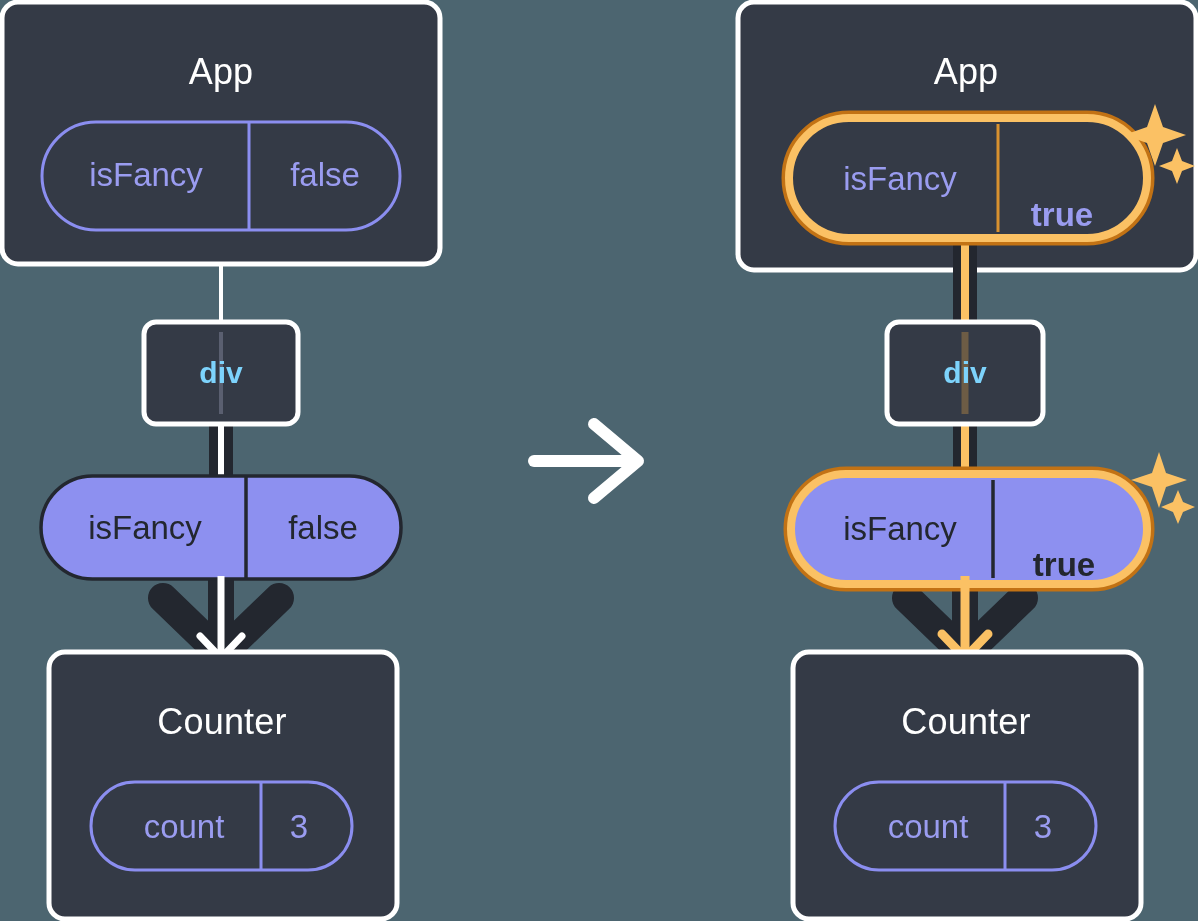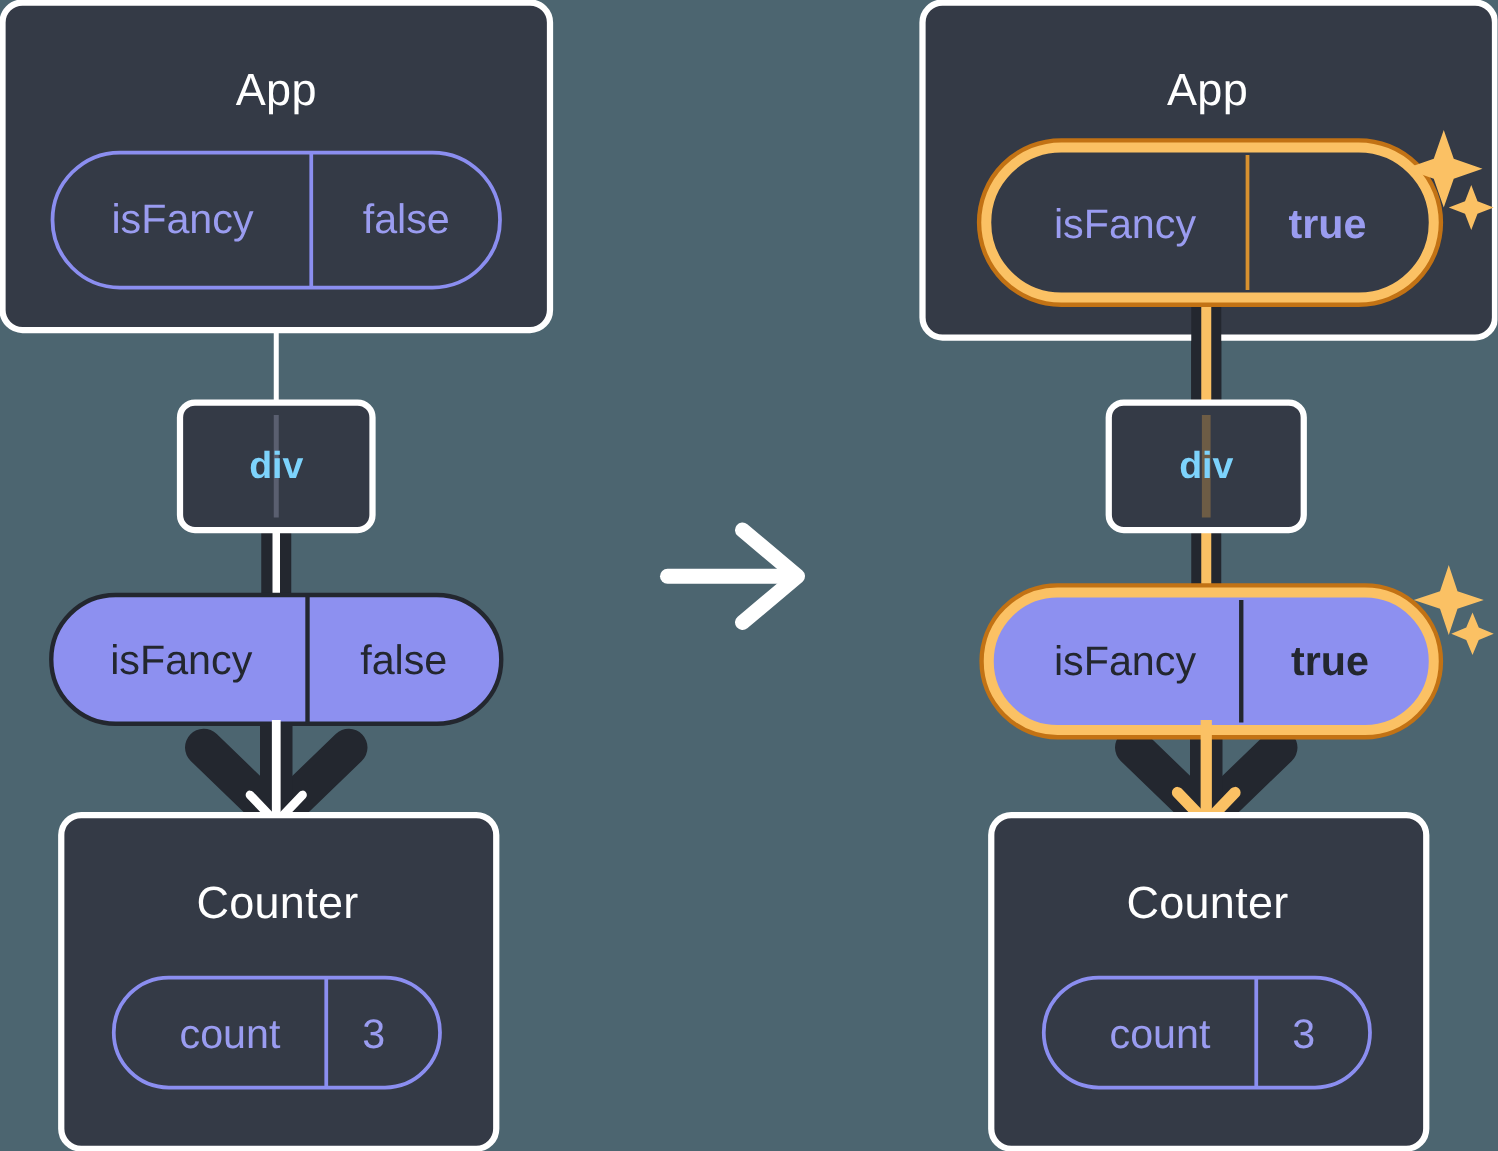--- a/index.html
+++ b/index.html
@@ -14,21 +14,21 @@
   #stage svg{position:absolute;left:0;top:0;}
 
   
   .lbl{position:absolute;white-space:nowrap;line-height:1;}
   .title{font-size:36px;color:#ffffff;letter-spacing:.2px;}
   .tag{font-size:30px;color:#7dd3fc;font-weight:700;}
   .pk{font-size:33px;color:#9a9cf0;}
   .pv{font-size:33px;color:#9a9cf0;}
   .pk-d{font-size:33px;color:#23272f;}
   .pv-d{font-size:33px;color:#23272f;}
-  .bold{font-weight:700;}
+  .bold{font-weight:700;margin-top:36px;}
   .ctr{transform:translateX(-50%);}
 </style>
 </head>
 <body>
 
 <div id="stage">
 
   <svg width="1198" height="921" viewBox="0 0 1198 921">
 
     <g>

